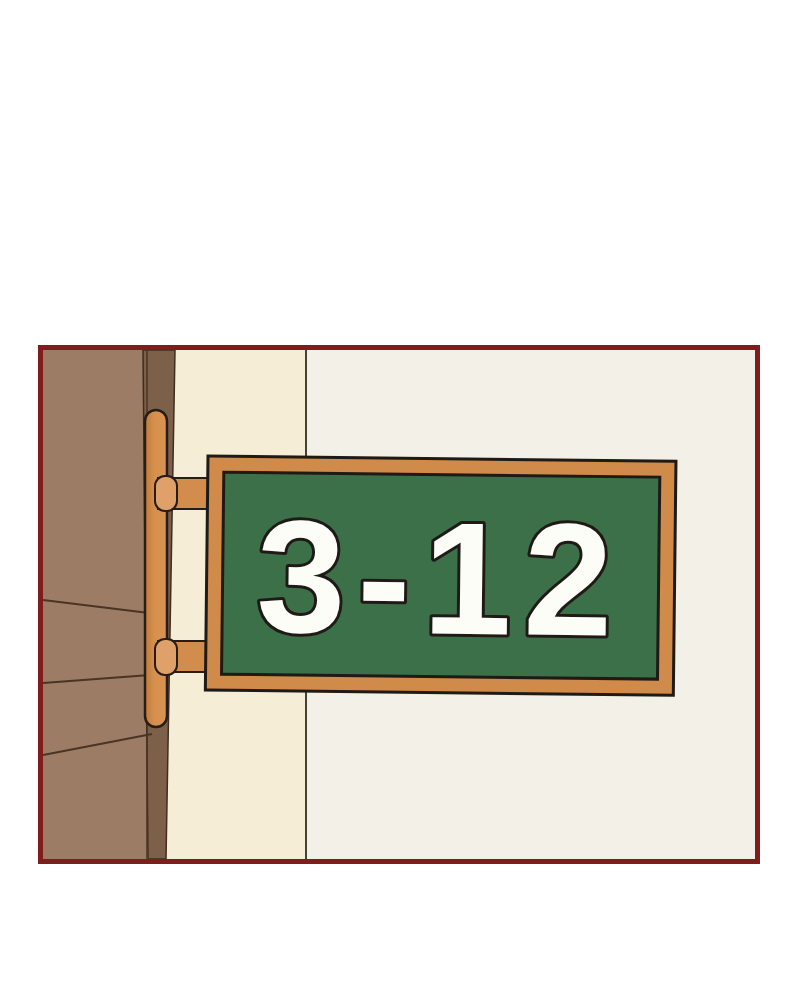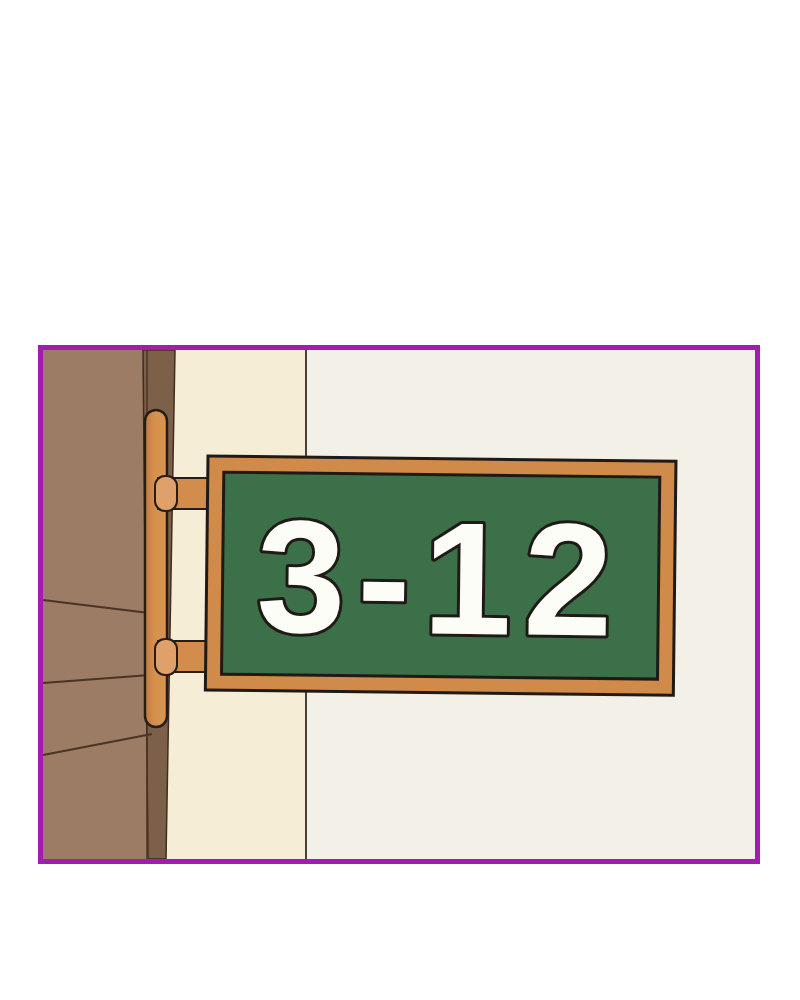--- a/index.html
+++ b/index.html
@@ -11,21 +11,21 @@
     background: #ffffff;
     overflow: hidden;
   }
   .comic-panel {
     position: absolute;
     left: 38px;
     top: 345px;
     width: 722px;
     height: 519px;
     box-sizing: border-box;
-    border: 5px solid #a21caf;
+    border: 5px solid #7f1d1d;
     background: #f2f0e7;
   }
   .comic-panel svg { display: block; }
   .sign-text {
     font-family: "Liberation Sans", "DejaVu Sans", sans-serif;
     font-weight: bold;
   }
 </style>
 </head>
 <body>

